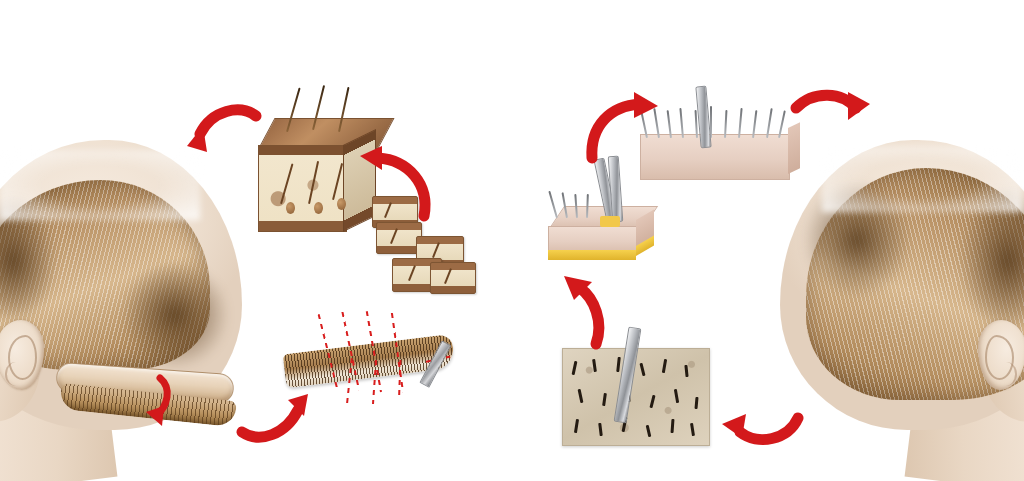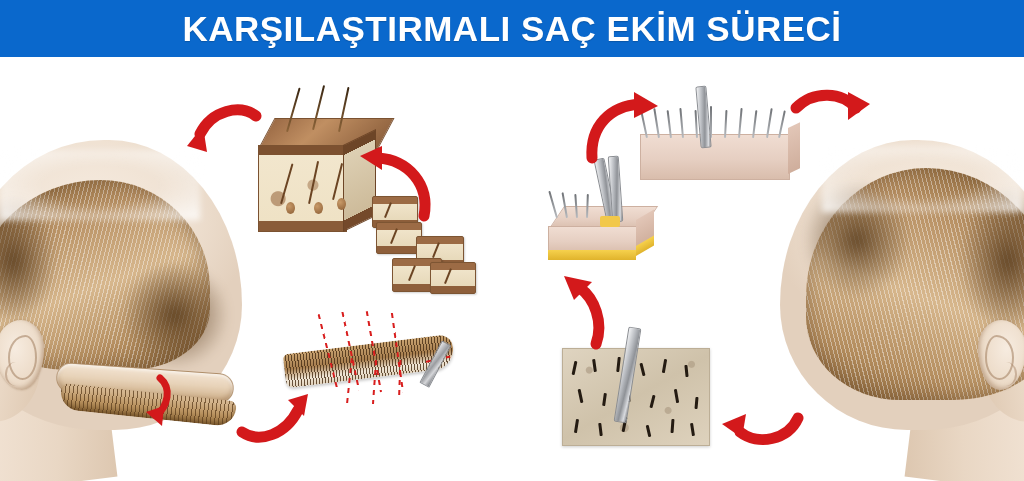--- a/index.html
+++ b/index.html
@@ -192,23 +192,20 @@
 
   
   .arrow{position:absolute;}
   .arrow svg{display:block;overflow:visible;}
 </style>
 </head>
 <body>
 
 <div id="page">
 
-  <div id="banner" style="background: rgb(10, 104, 204);">
-    <div id="banner-title" style="color: rgb(255, 255, 255);">KARŞILAŞTIRMALI SAÇ EKİM SÜRECİ</div>
-  </div>
 
   <div class="head fig" style="left:-40px;top:140px;width:300px;height:341px;">
 
     <div class="neck" style="left:20px;top:215px;width:130px;height:130px;border-radius:26px 26px 0 0;transform:rotate(-7deg);"></div>
 
     <div class="head-skin" style="left:0;top:0;width:282px;height:290px;"></div>
 
     <div class="neck" style="left:-12px;top:178px;width:92px;height:104px;border-radius:44% 18% 52% 40%;"></div>
 
     <div class="hair" style="left:14px;top:40px;width:236px;height:190px;

